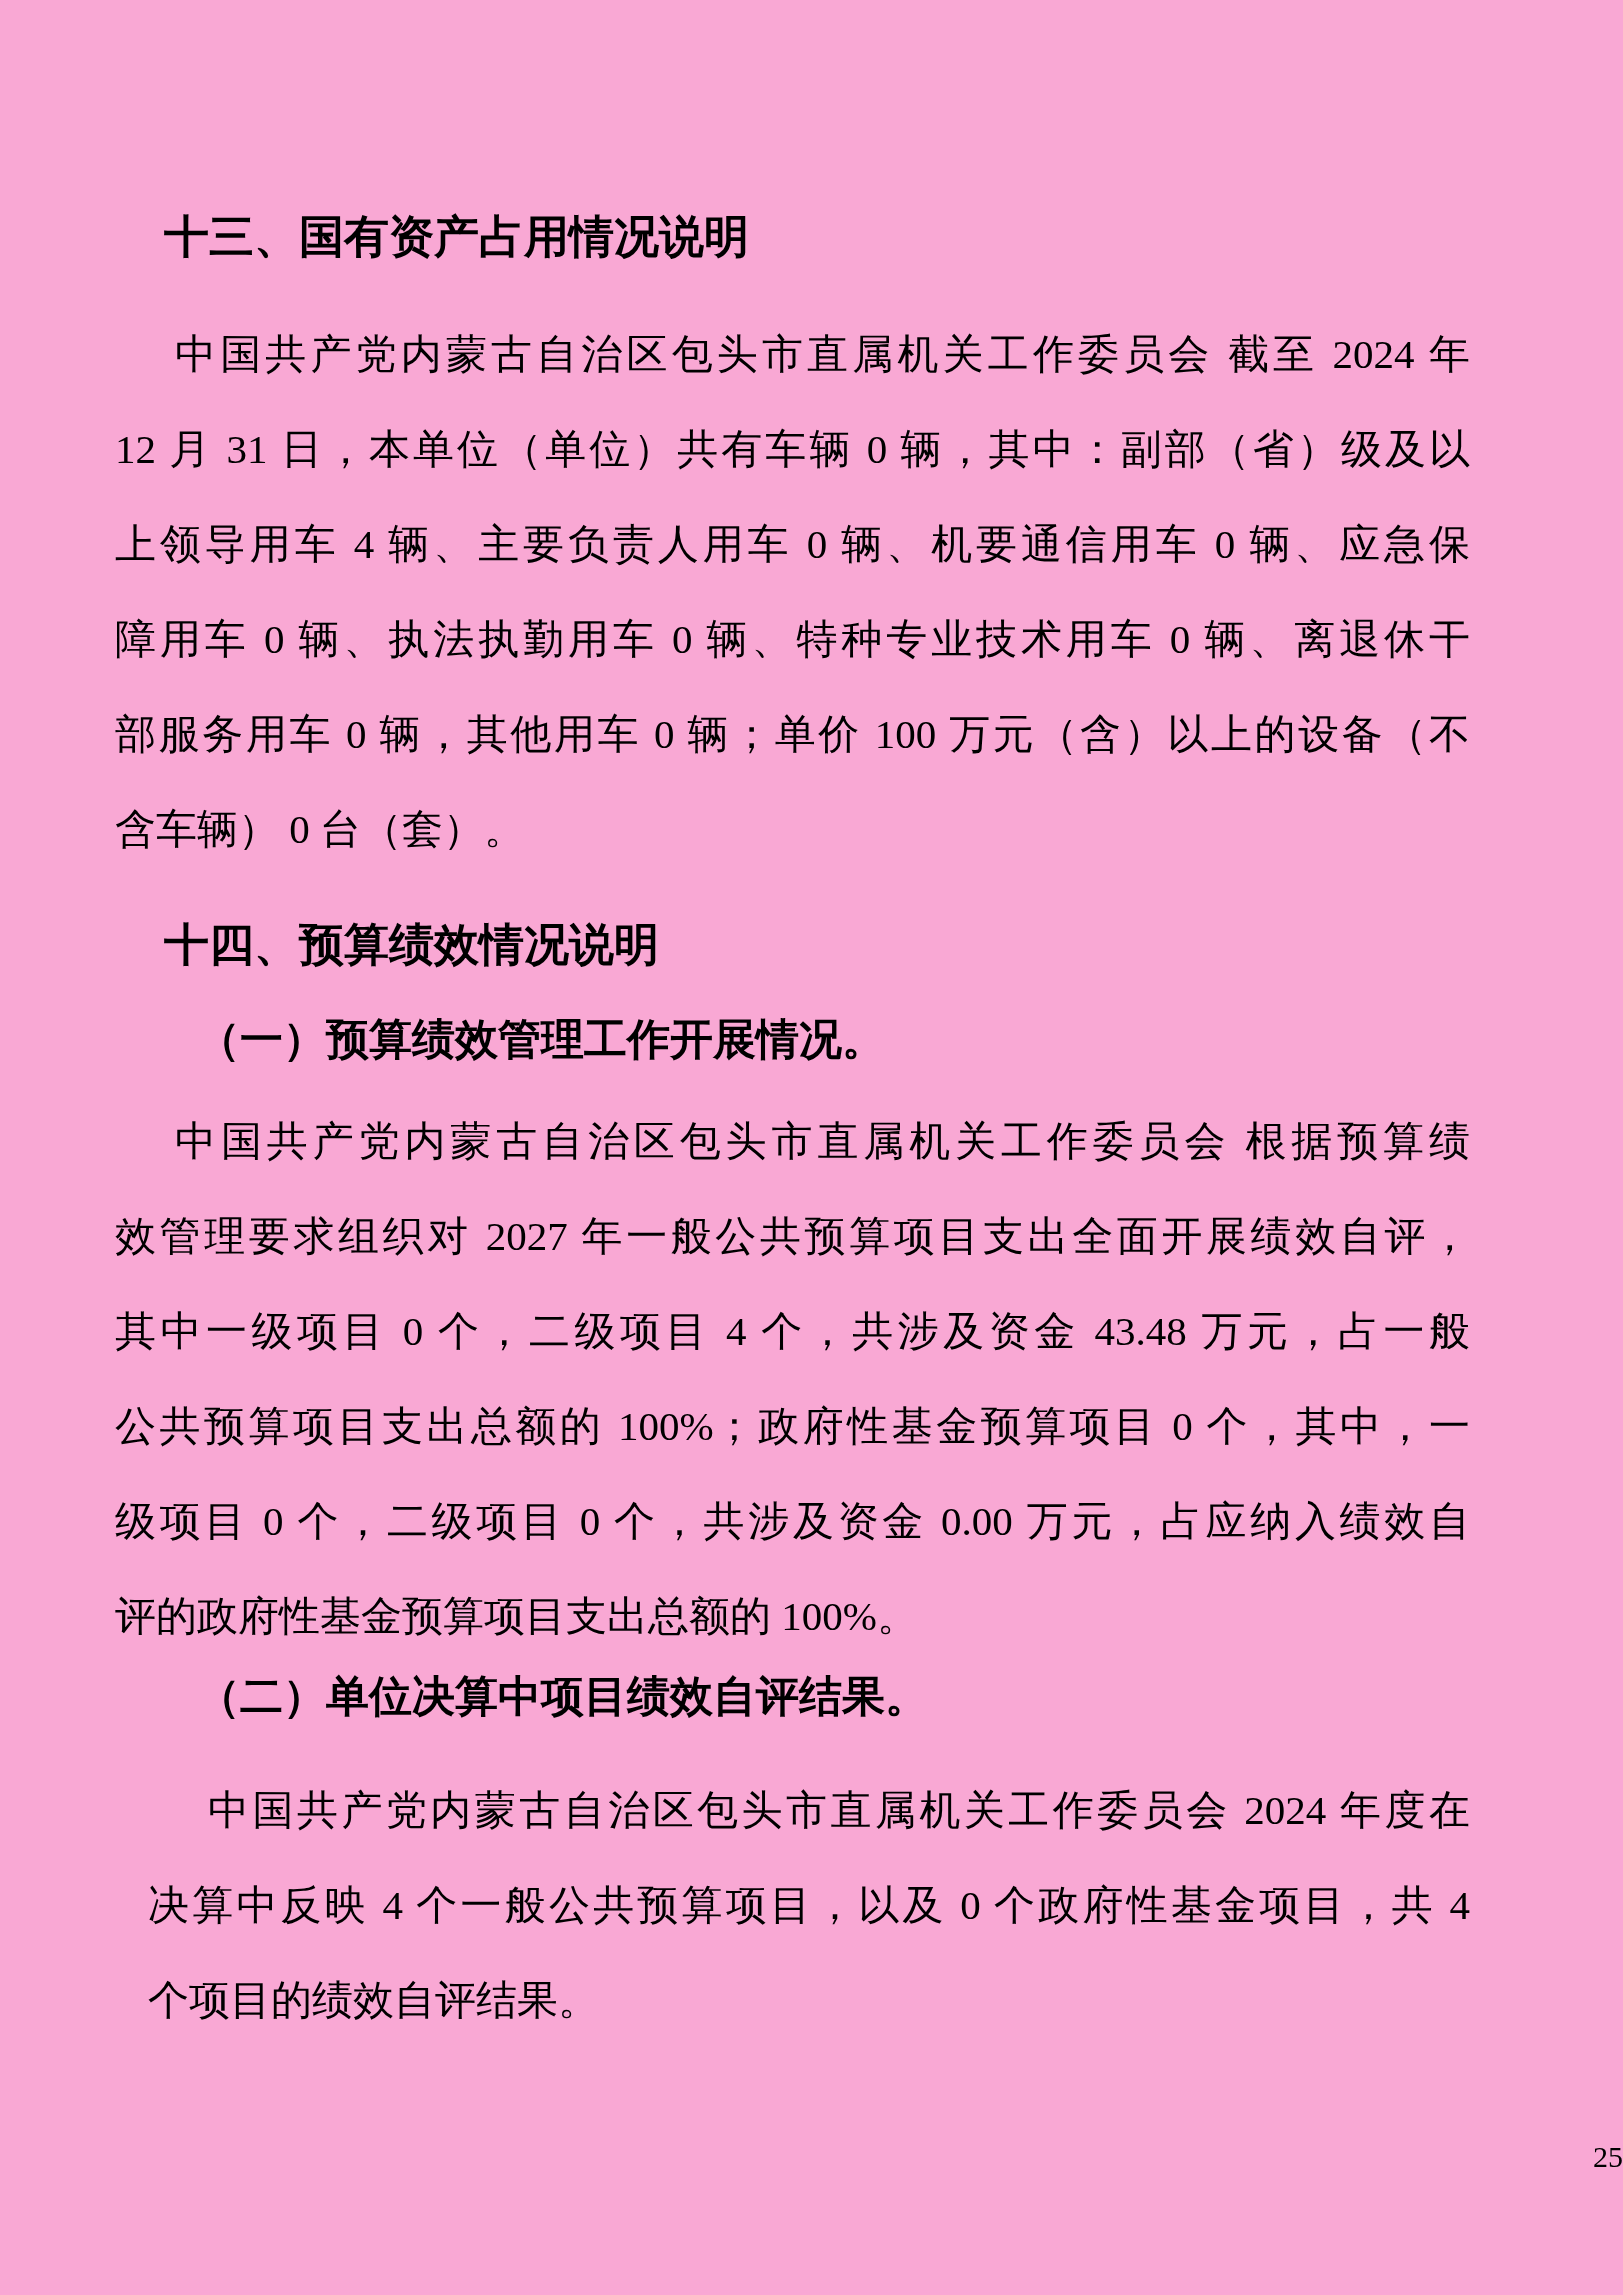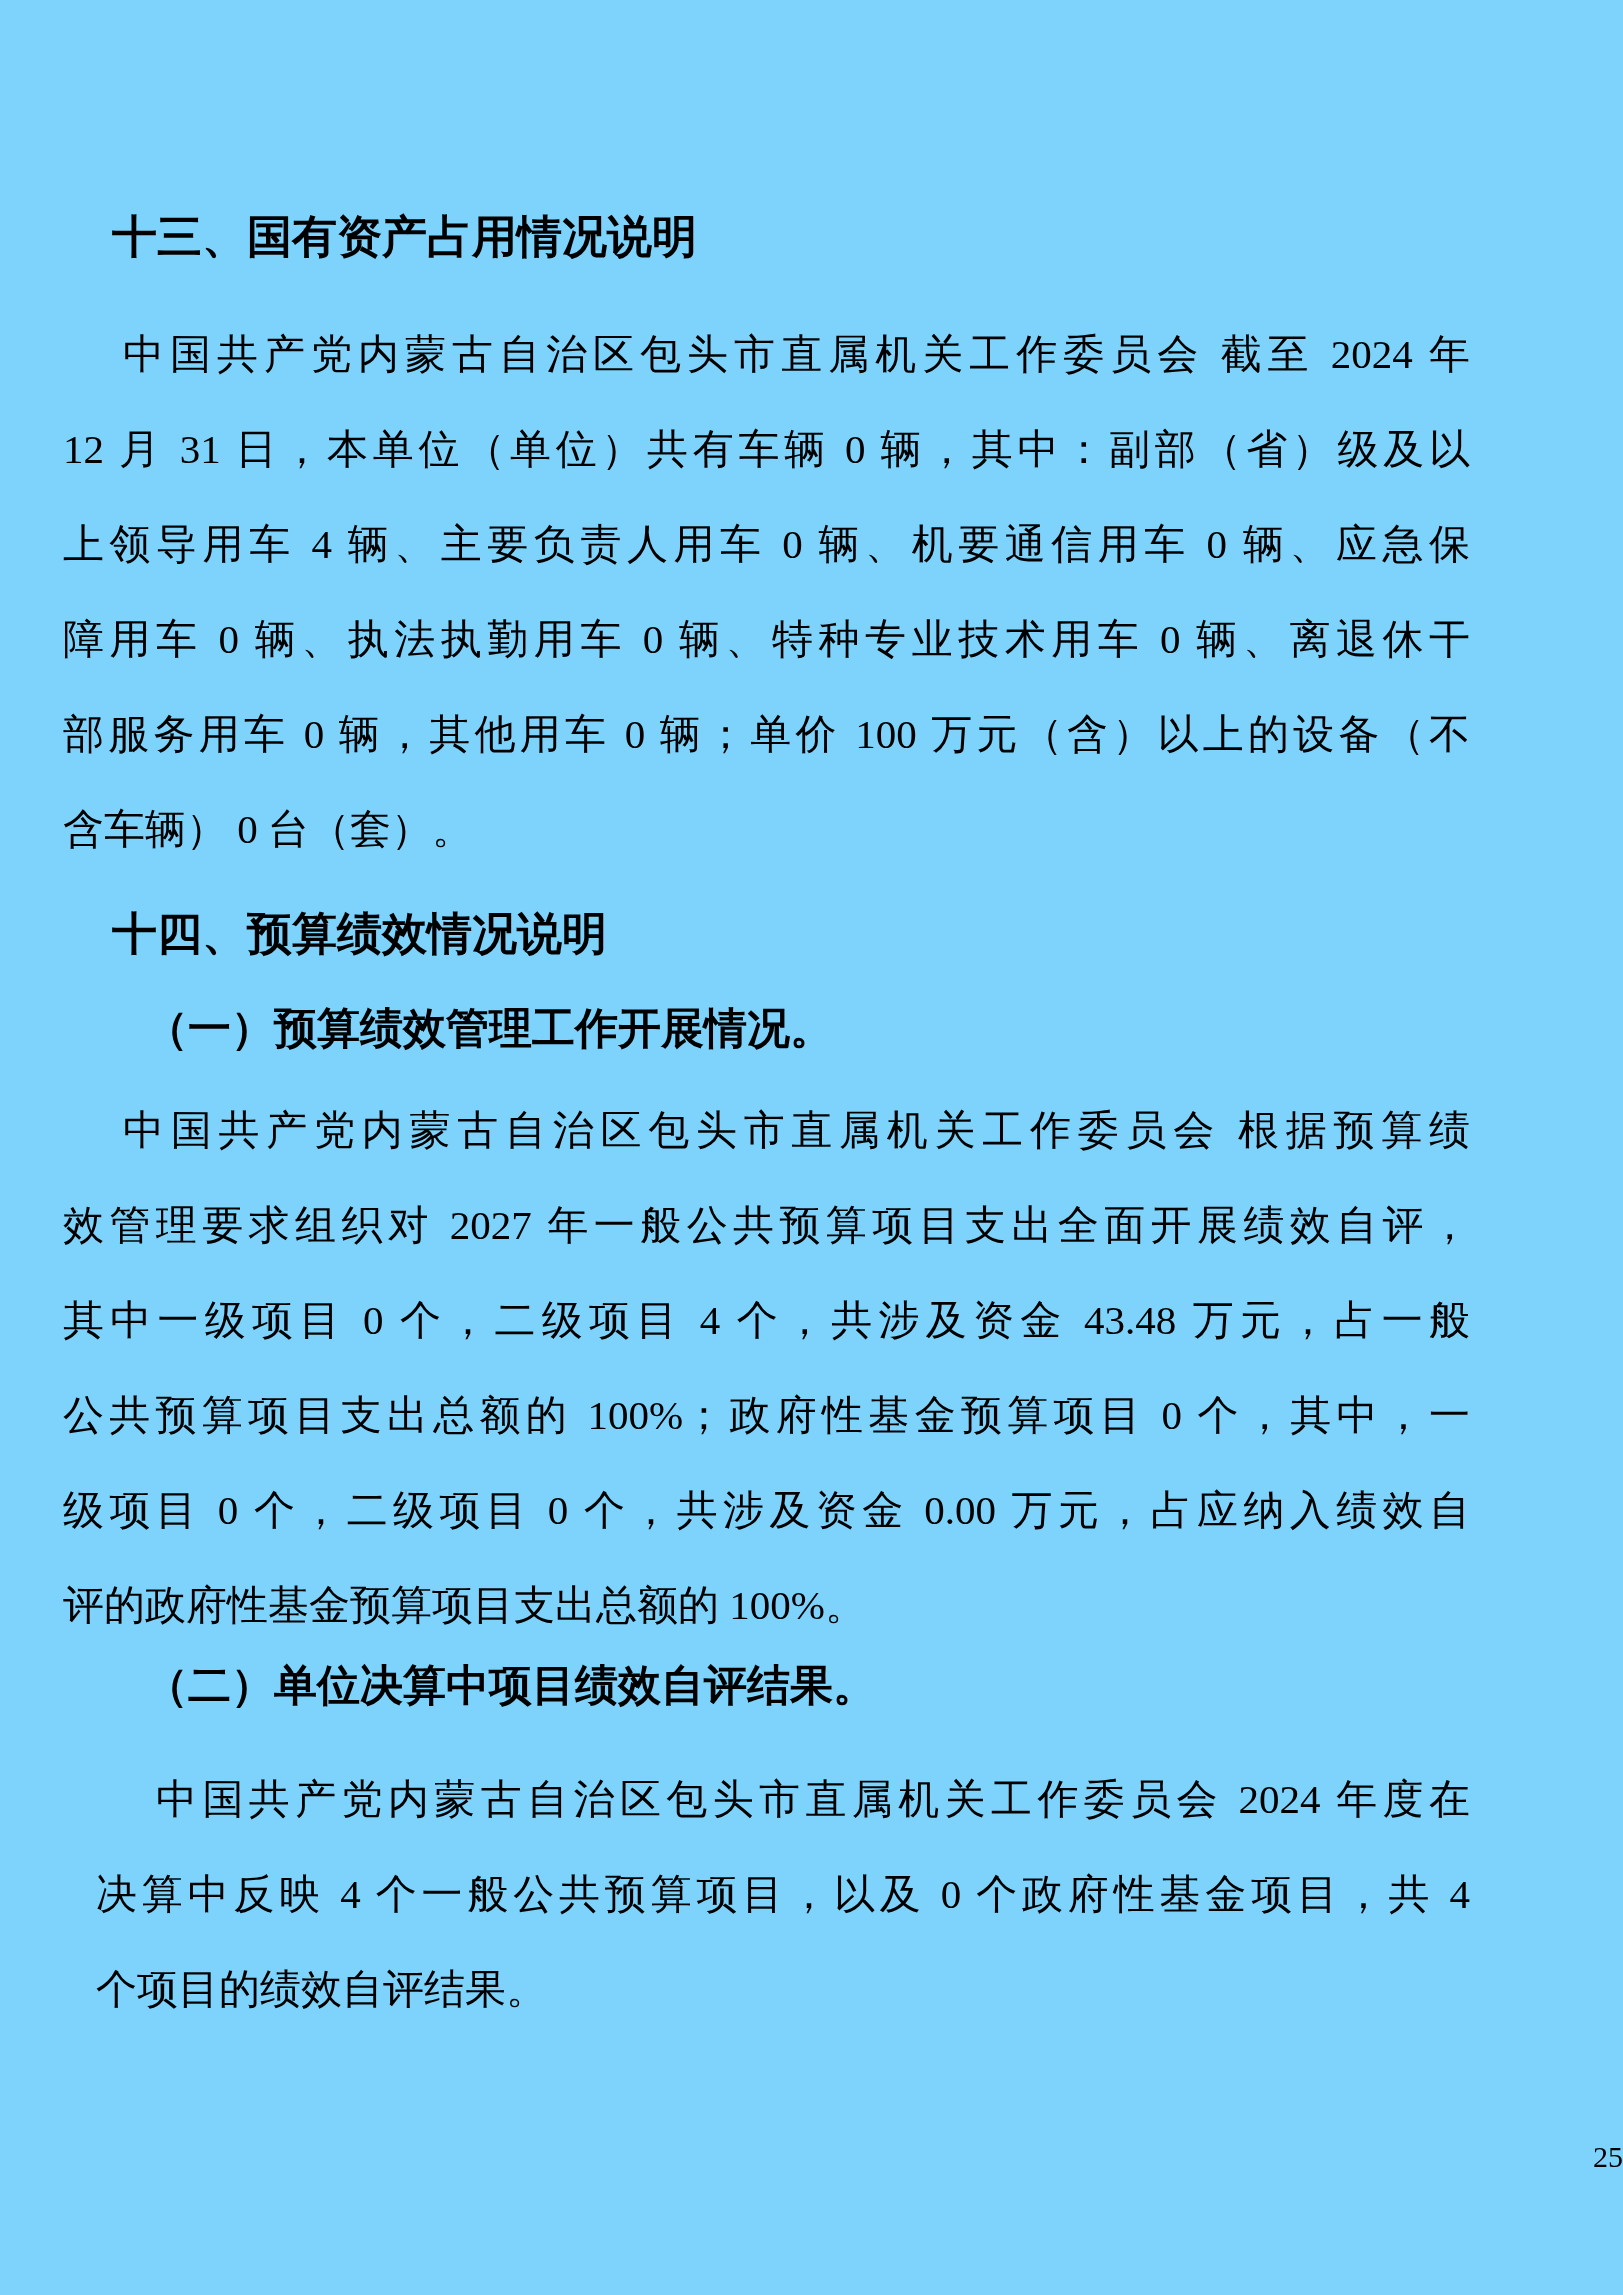--- a/index.html
+++ b/index.html
@@ -4,24 +4,24 @@
 <style>
   html, body {
     margin: 0;
     padding: 0;
     background: #ffffff;
   }
   .page {
     position: relative;
     width: 1623px;
     height: 2295px;
-    background: #7dd3fc;
+    background: #f9a8d4;
     color: #000000;
     box-sizing: border-box;
-    padding: 212px 153px 0 63px;
+    padding: 212px 153px 0 115px;
     font-family: "Liberation Serif", serif;
     overflow: hidden;
   }
   .h-section {
     font-family: "Liberation Sans", sans-serif;
     font-weight: bold;
     font-size: 45px;
     line-height: 49px;
     margin: 0 0 0 49px;
     white-space: nowrap;
@@ -41,21 +41,21 @@
   }
   .line {
     text-align: justify;
     text-align-last: justify;
     white-space: nowrap;
   }
   .line.first { text-indent: 60px; }
   .line.last  { text-align-last: left; }
 
   .p1   { margin-top: 46px; }
-  .h14  { margin-top: 32px; }
+  .h14  { margin-top: 43px; }
   .sub1 { margin-top: 43px; }
   .p2   { margin-top: 25.6px; }
   .sub2 { margin-top: 5.1px; }
   .p3   { margin-top: 38px; margin-left: 33px; }
 
   .page-number {
     position: absolute;
     bottom: 123px;
     left: 0;
     width: 100%;

